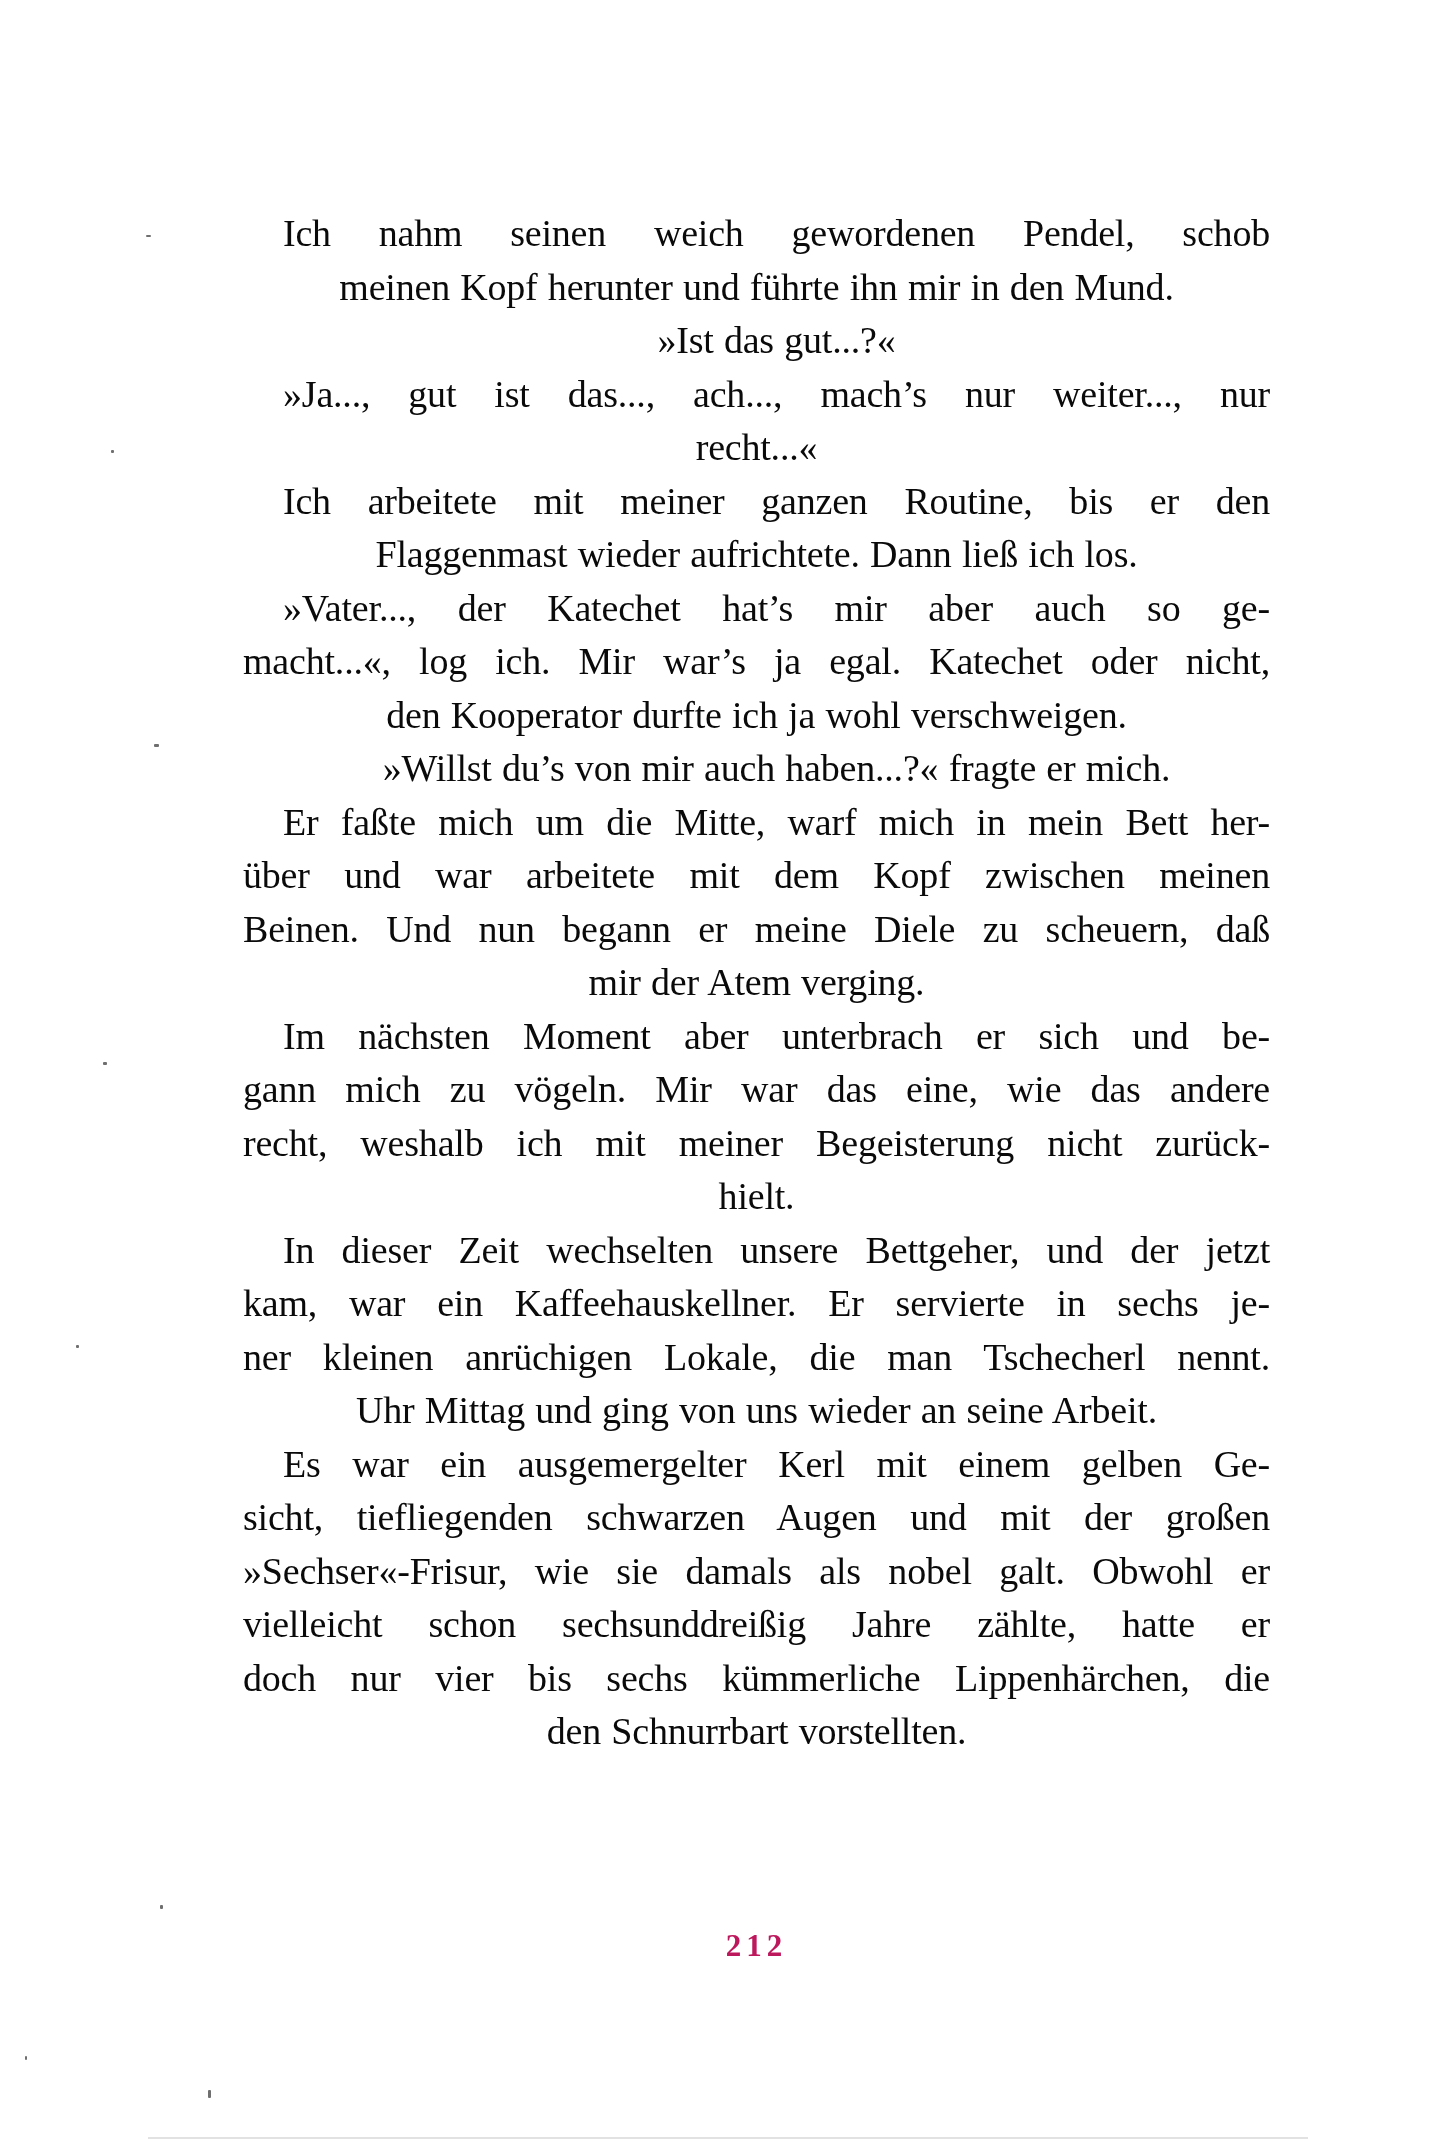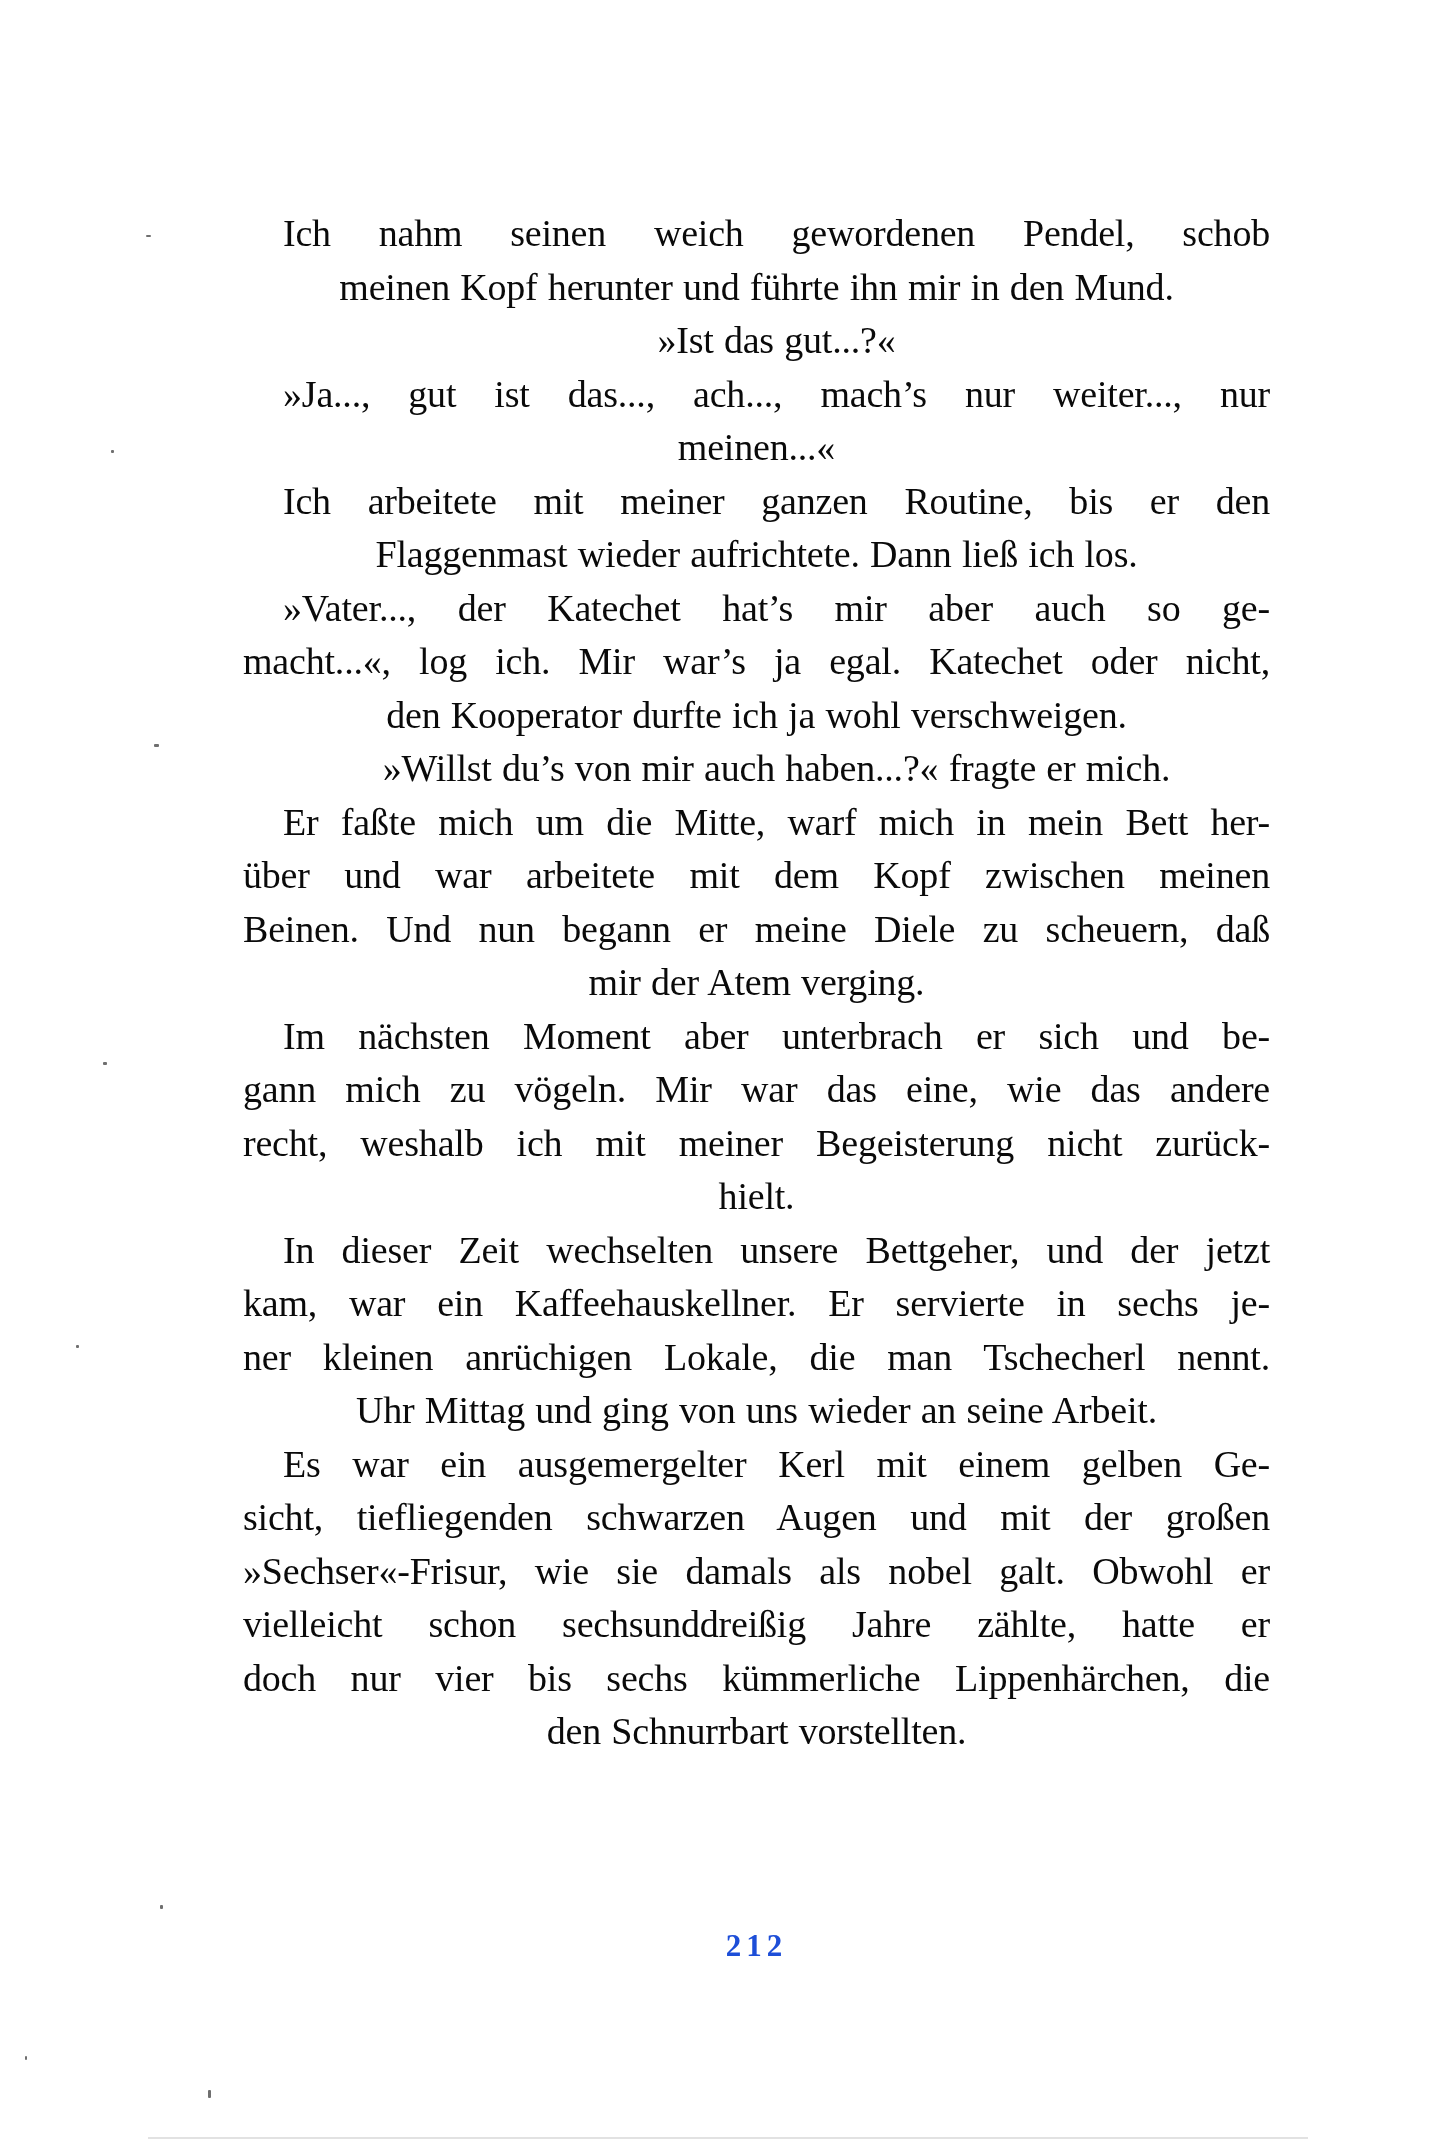--- a/index.html
+++ b/index.html
@@ -45,21 +45,21 @@
   }
   .folio {
     position: absolute;
     left: 243px;
     width: 1027px;
     top: 1928px;
     text-align: center;
     font-size: 31px;
     font-weight: 600;
     letter-spacing: 5px;
-    color: #1d4ed8;
+    color: #be185d;
   }
   
   .speck {
     position: absolute;
     background: #6f6f6f;
     border-radius: 1px;
   }
   .edge-line {
     position: absolute;
     left: 148px;
@@ -73,21 +73,21 @@
 <body>
 
 <div class="page">
 
   <div class="text-block">
 
   <div class="line indent j">Ich nahm seinen weich gewordenen Pendel, schob</div>
       <div class="line">meinen Kopf herunter und führte ihn mir in den Mund.</div>
       <div class="line indent">»Ist das gut...?«</div>
       <div class="line indent j">»Ja..., gut ist das..., ach..., mach’s nur weiter..., nur</div>
-      <div class="line">meinen...«</div>
+      <div class="line">recht...«</div>
       <div class="line indent j">Ich arbeitete mit meiner ganzen Routine, bis er den</div>
       <div class="line">Flaggenmast wieder aufrichtete. Dann ließ ich los.</div>
       <div class="line indent j">»Vater..., der Katechet hat’s mir aber auch so ge-</div>
       <div class="line j">macht...«, log ich. Mir war’s ja egal. Katechet oder nicht,</div>
       <div class="line">den Kooperator durfte ich ja wohl verschweigen.</div>
       <div class="line indent">»Willst du’s von mir auch haben...?« fragte er mich.</div>
       <div class="line indent j">Er faßte mich um die Mitte, warf mich in mein Bett her-</div>
       <div class="line j">über und war arbeitete mit dem Kopf zwischen meinen</div>
       <div class="line j">Beinen. Und nun begann er meine Diele zu scheuern, daß</div>
       <div class="line">mir der Atem verging.</div>

